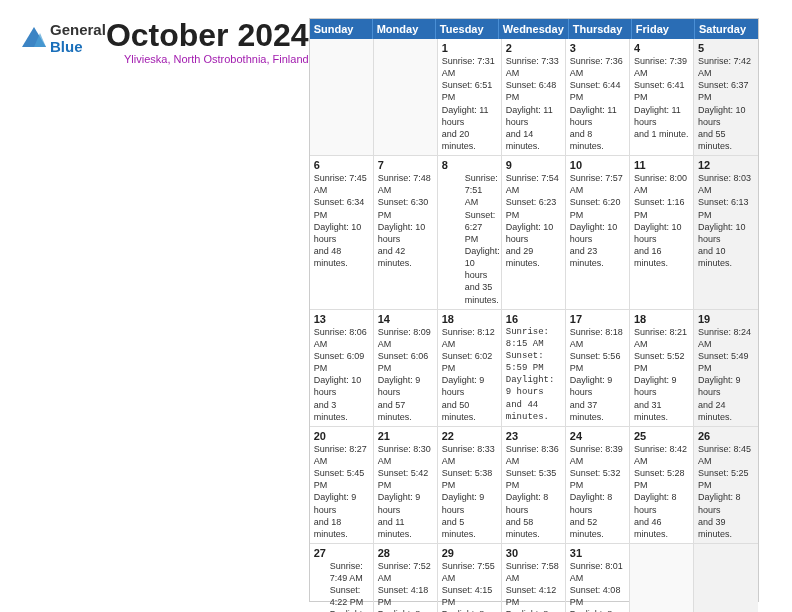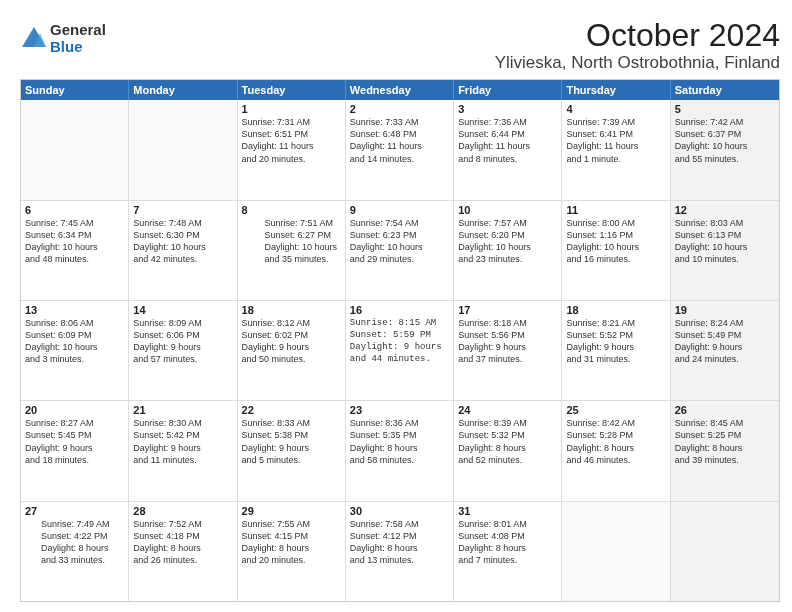--- a/index.html
+++ b/index.html
@@ -6,23 +6,23 @@
     body {
       width: 792px;
       height: 612px;
       font-family: Arial, sans-serif;
       background: #fff;
       overflow: hidden;
     }
     .page {
       width: 792px;
       height: 612px;
-      padding: 18px 12px 10px 20px;
-      display: flex;
-      flex-direction: column;
+      padding: 18px 33px 10px 20px;
+      display: flex;
+      flex-direction: row;
     }
     .header {
       display: flex;
       align-items: flex-start;
       justify-content: space-between;
       margin-bottom: 6px;
     }
     .logo {
       display: flex;
       align-items: center;
@@ -46,27 +46,27 @@
     .logo-icon {
       width: 28px;
       height: 28px;
       margin-right: 2px;
     }
     .title-block {
       text-align: right;
     }
     .month-title {
       font-size: 32px;
-      font-weight: normal;
+      font-weight: bold;
       color: #222;
       line-height: 1.1;
     }
     .subtitle {
-      font-size: 17px;
-      color: #404040;
+      font-size: 11px;
+      color: #a21caf;
     }
     .calendar {
       flex: 1;
       display: flex;
       flex-direction: column;
       border: 1px solid #ccc;
     }
     .cal-header {
       display: grid;
       grid-template-columns: repeat(7, 1fr);
@@ -138,22 +138,22 @@
       <div class="subtitle">Ylivieska, North Ostrobothnia, Finland</div>
     </div>
   </div>
 
   <div class="calendar">
     <div class="cal-header" id="cal-header">
         <div class="cal-header-cell">Sunday</div>
         <div class="cal-header-cell">Monday</div>
         <div class="cal-header-cell">Tuesday</div>
         <div class="cal-header-cell">Wednesday</div>
+        <div class="cal-header-cell">Thursday</div>
         <div class="cal-header-cell">Friday</div>
-        <div class="cal-header-cell">Thursday</div>
         <div class="cal-header-cell">Saturday</div>
       </div>
     <div class="cal-body" id="cal-body">
         <div class="cal-row">
           <div class="cal-cell empty"></div>
           <div class="cal-cell empty"></div>
           <div class="cal-cell">
             <span class="day-num">1</span>
             <div class="cell-text" style="white-space: pre-line;">Sunrise: 7:31 AM
 Sunset: 6:51 PM

